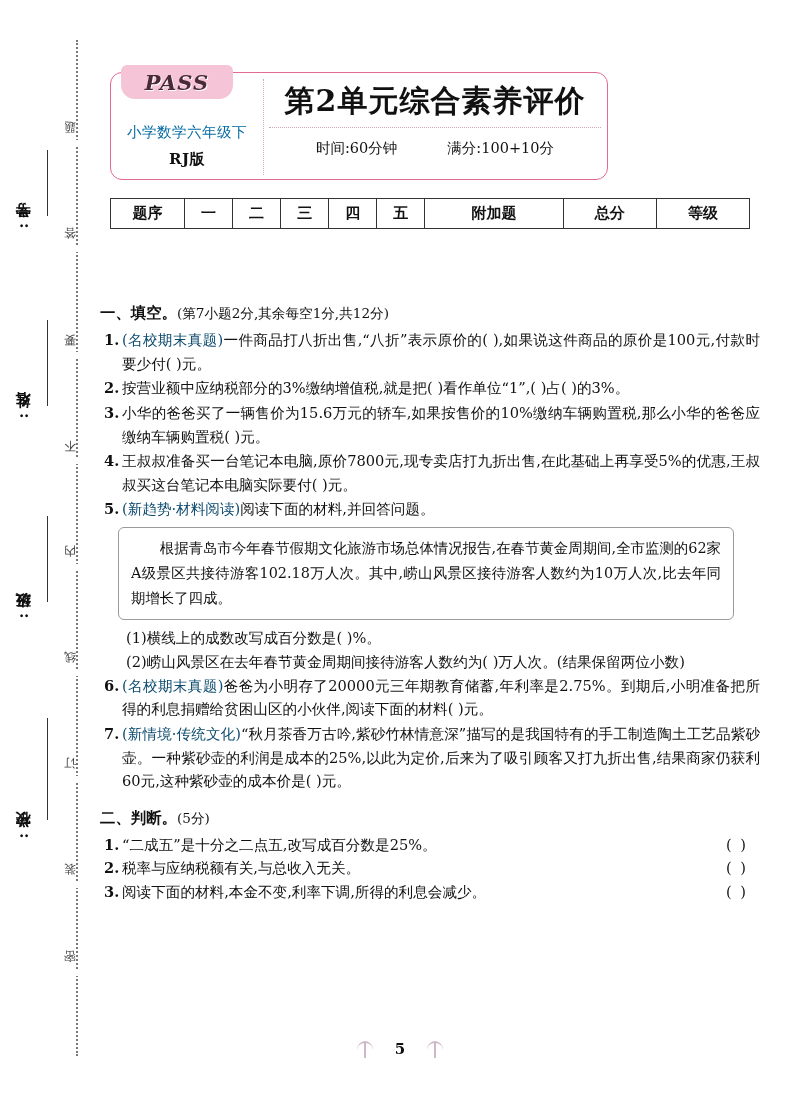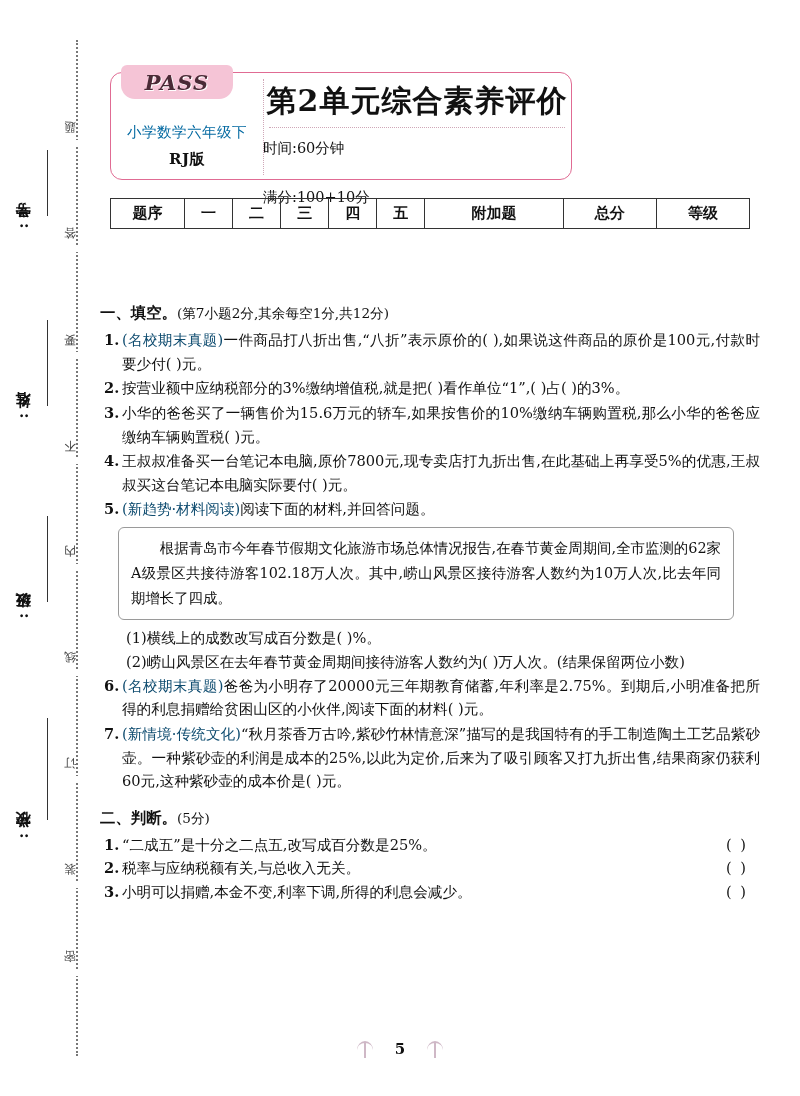--- a/index.html
+++ b/index.html
@@ -59,21 +59,21 @@
     writing-mode: vertical-rl;
     transform: rotate(180deg);
     background: #fff;
     padding: 3px 0;
   }
 
   
   .header-box {
     position: absolute;
     left: 110px; top: 72px;
-    width: 462px; height: 108px;
+    width: 498px; height: 108px;
     border: 1.6px solid #e06b93;
     border-radius: 12px;
   }
   .header-left {
     position: absolute;
     left: 0; top: 0;
     width: 152px; height: 100%;
     display: flex;
     flex-direction: column;
     align-items: center;
@@ -133,24 +133,23 @@
     position: absolute;
     left: 6px; right: 6px;
     top: 54px;
     border-top: 1.5px dotted #cfa7b7;
   }
   .exam-meta {
     position: absolute;
     top: 66px; left: 0; right: 0;
     display: flex;
     justify-content: center;
-    gap: 30px;
+    gap: 50px;
     font-size: 14.5px;
     color: #111;
-    flex-direction: column;
   }
 
   
   .score-table {
     position: absolute;
     left: 110px; top: 198px;
     width: 640px;
     border-collapse: collapse;
   }
   .score-table td {
@@ -372,21 +371,21 @@
 
   <div class="tf-row">
     <span class="num">1.</span><span>“二成五”是十分之二点五,改写成百分数是25%。</span><span class="paren">(        )</span>
   </div>
 
   <div class="tf-row">
     <span class="num">2.</span><span>税率与应纳税额有关,与总收入无关。</span><span class="paren">(        )</span>
   </div>
 
   <div class="tf-row">
-    <span class="num">3.</span><span>小明可以捐赠,本金不变,利率下调,所得的利息会减少。</span><span class="paren">(        )</span>
+    <span class="num">3.</span><span>阅读下面的材料,本金不变,利率下调,所得的利息会减少。</span><span class="paren">(        )</span>
   </div>
 
 </div>
 
 <div class="footer">
   <div class="sprout"></div>
   <div class="pg">5</div>
   <div class="sprout"></div>
 </div>
 

